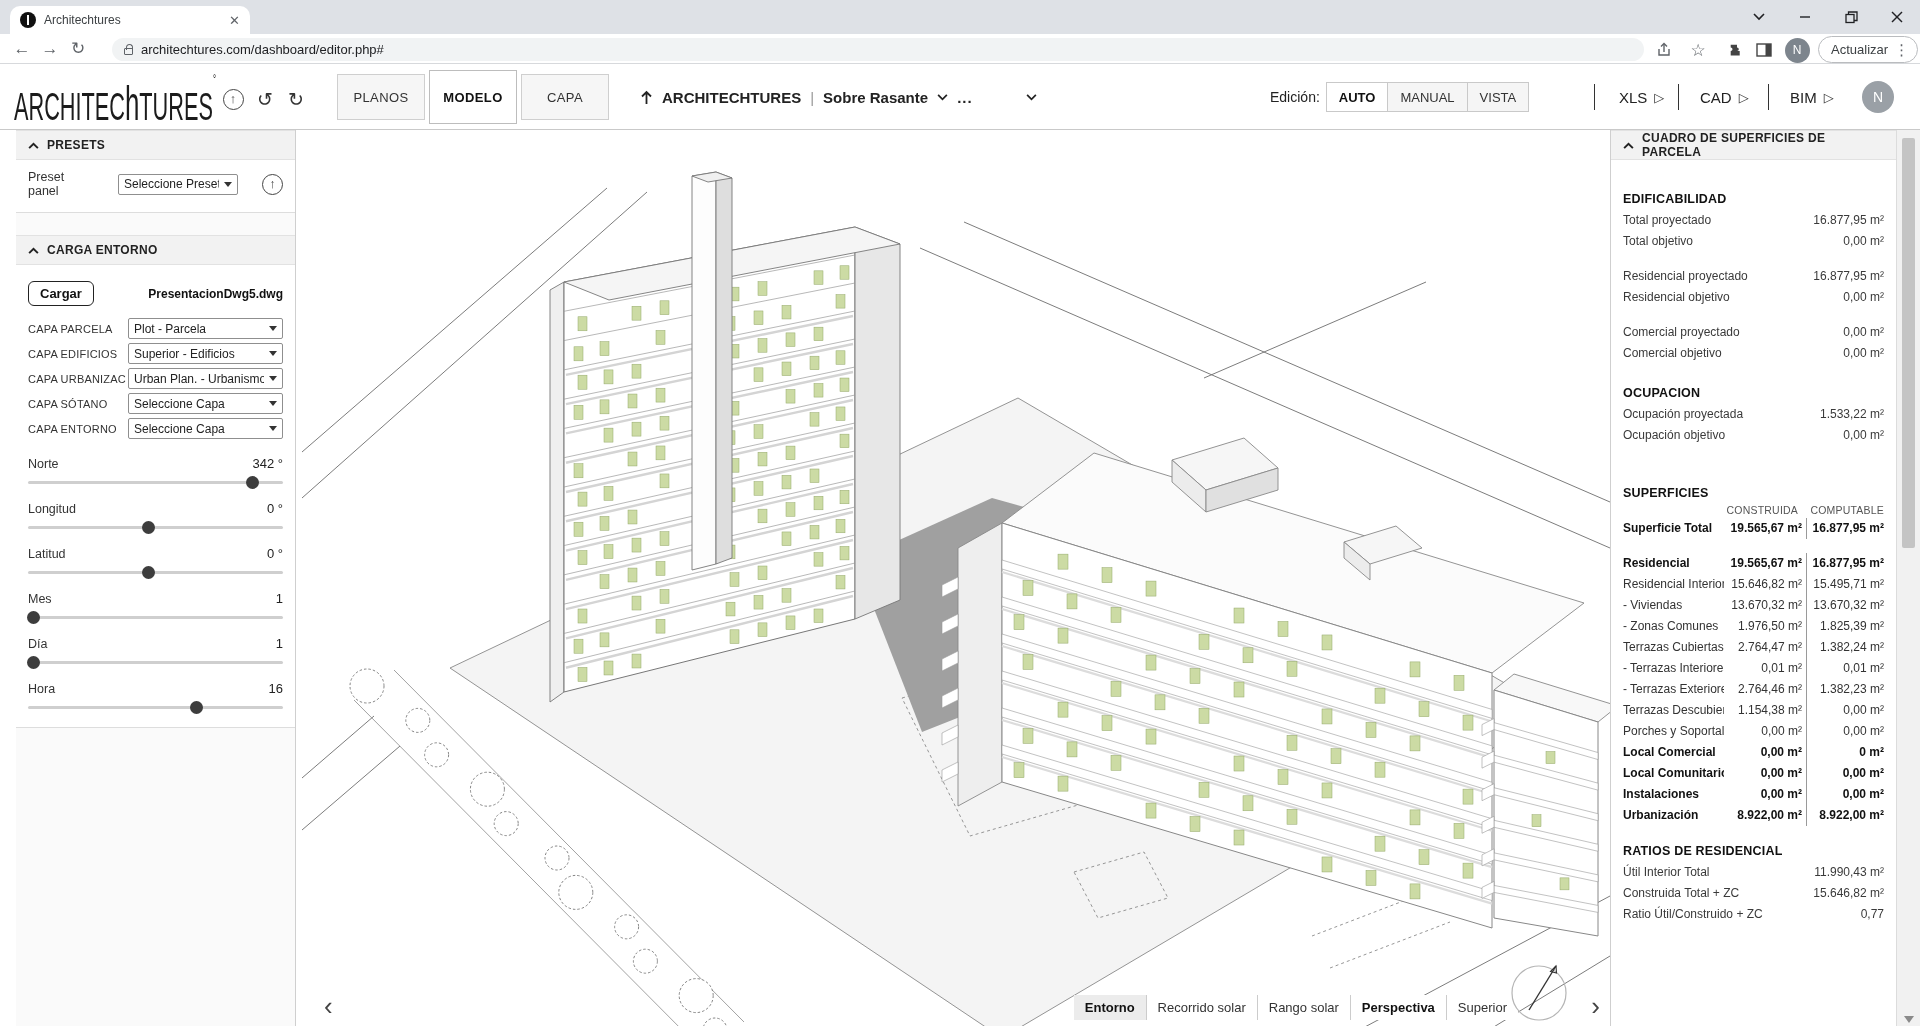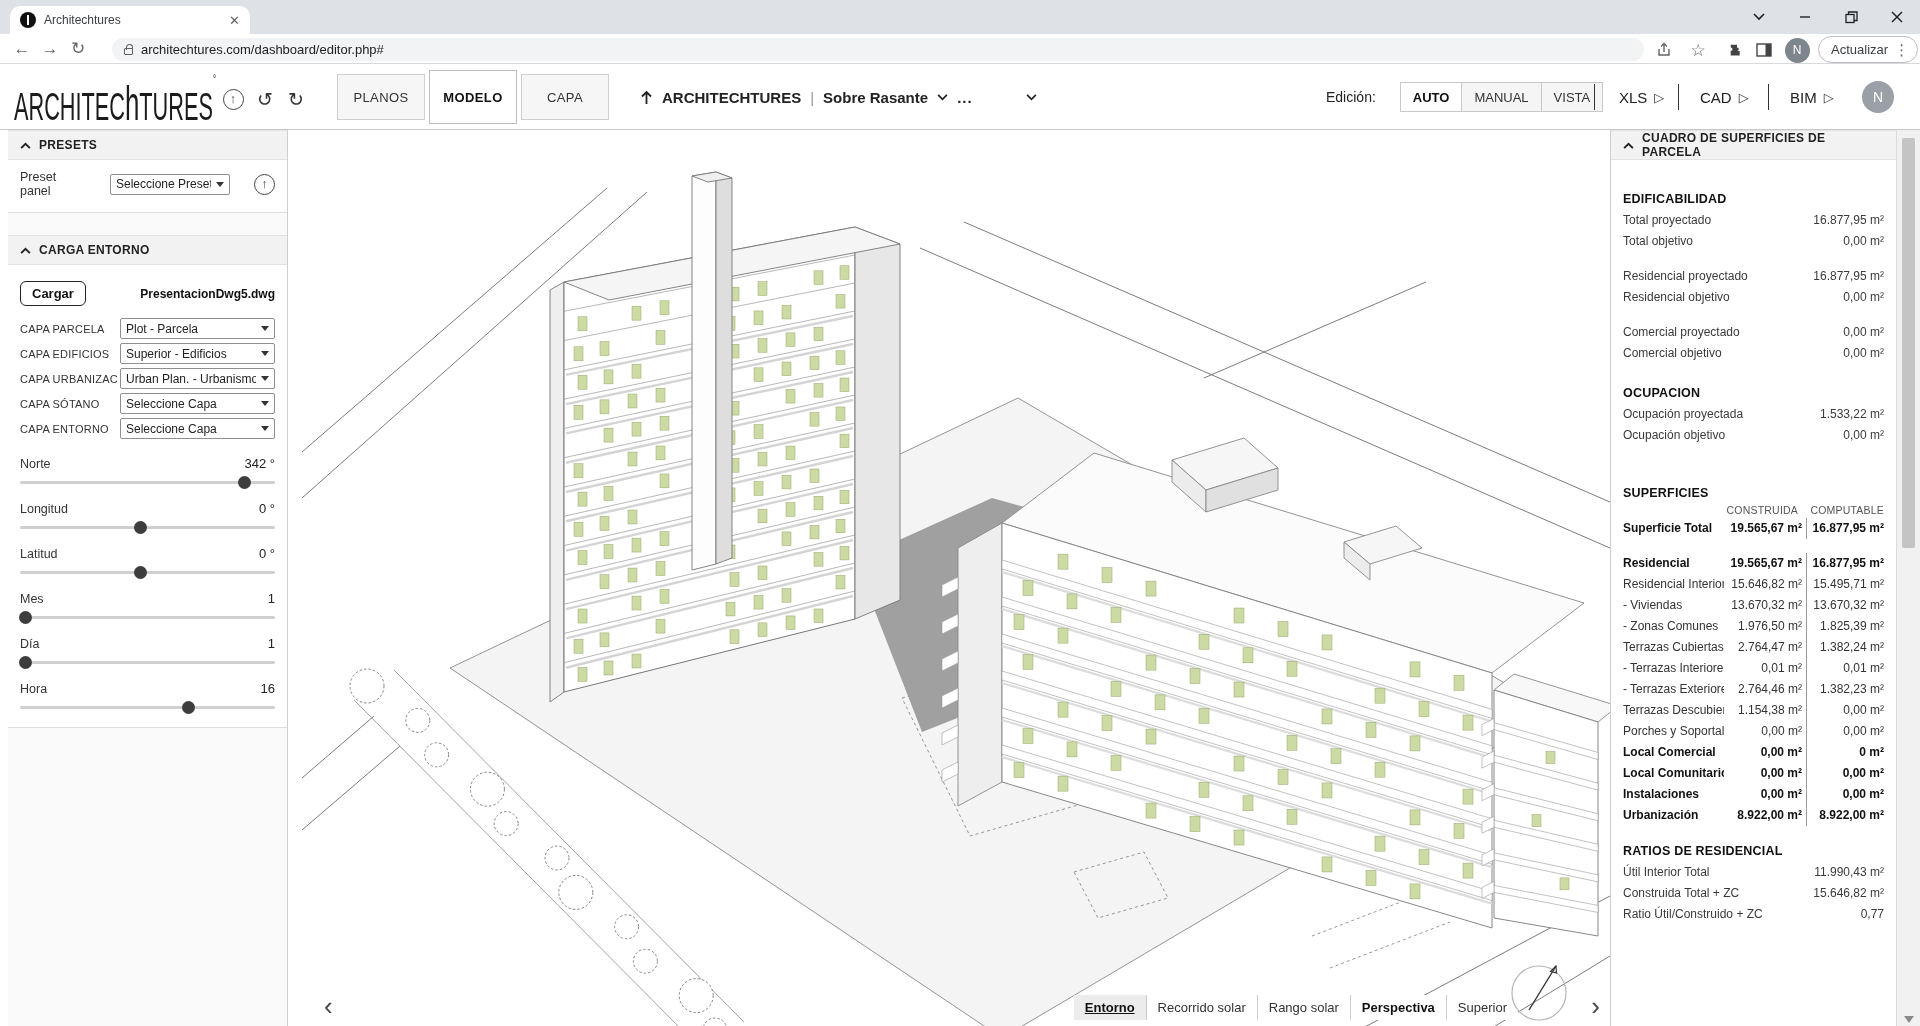--- a/index.html
+++ b/index.html
@@ -30,33 +30,33 @@
   #logo .reg { font-size:11px; vertical-align:28px; }
   .hdr-ico { position:absolute; top:24px; width:22px; height:22px; display:flex; align-items:center; justify-content:center; color:#333; font-size:19px; }
   .circ-up { width:21px; height:21px; border:1.6px solid #444; border-radius:50%; font-size:13px; line-height:18px; text-align:center; color:#444; }
   #mode-tabs { position:absolute; left:337px; top:0; height:66px; display:flex; align-items:center; gap:4px; }
   .mode-tab { width:88px; height:46px; background:#f6f6f6; border:1px solid #cfcfcf; display:flex; align-items:center; justify-content:center; font-size:13px; letter-spacing:.4px; color:#333; }
   .mode-tab.active { background:#fff; font-weight:bold; height:54px; border-color:#bdbdbd; color:#111; }
   #crumbs { position:absolute; left:640px; top:0; height:66px; display:flex; align-items:center; gap:9px; font-size:15px; color:#222; }
   .bold { font-weight:bold; }
   .sep { color:#999; }
   .chev { width:11px; height:7px; flex:none; }
-  #edit-group { position:absolute; left:1326px; top:0; height:66px; display:flex; align-items:center; gap:24px; }
+  #edit-group { position:absolute; left:1270px; top:0; height:66px; display:flex; align-items:center; gap:6px; }
   #edit-label { font-size:14px; color:#222; }
   .seg { display:flex; }
   .seg-btn { height:30px; padding:0 12px; display:flex; align-items:center; font-size:13px; color:#333; background:#f5f5f5; border:1px solid #c9c9c9; border-left:none; }
   .seg-btn:first-child { border-left:1px solid #c9c9c9; }
   .seg-btn.active { background:#fff; font-weight:bold; color:#111; }
   .vdiv { position:absolute; top:20px; width:1px; height:26px; background:#333; }
   .export-btn { position:absolute; top:22px; height:22px; display:flex; align-items:center; gap:7px; font-size:15px; color:#222; }
   .tri { font-size:13px; color:#333; }
   #app-avatar { position:absolute; left:1862px; top:17px; width:32px; height:32px; border-radius:50%; background:#9aa0a6; color:#fff; font-size:14px; display:flex; align-items:center; justify-content:center; }
 
   
-  #leftcol { position:absolute; left:8px; top:130px; width:280px; height:896px; background:#fafafa; border-right:1px solid #cfcfcf; }
+  #leftcol { position:absolute; left:16px; top:130px; width:280px; height:896px; background:#fafafa; border-right:1px solid #cfcfcf; }
   .panel { background:#fff; border-bottom:1px solid #ddd; }
   .panel-hdr { height:30px; background:#f2f2f2; border-top:1px solid #e2e2e2; border-bottom:1px solid #e2e2e2; display:flex; align-items:center; gap:8px; padding:0 12px; font-size:12px; font-weight:bold; color:#222; letter-spacing:.3px; }
   .panel-body { padding:10px 12px 14px; }
   .fld-label { font-size:12.5px; color:#333; }
   .sel { height:21px; background:#fff; border:1px solid #8f8f8f; display:flex; align-items:center; justify-content:space-between; padding:0 5px; font-size:12px; color:#222; border-radius:2px; }
   .sel .sv { white-space:nowrap; overflow:hidden; }
   .sel-chev { width:0; height:0; border-left:4px solid transparent; border-right:4px solid transparent; border-top:5px solid #333; flex:none; margin-left:5px; }
   #preset-row { display:flex; align-items:center; gap:24px; }
   #preset-row .fld-label { flex:1; }
   #cargar-row { display:flex; align-items:center; justify-content:space-between; margin:6px 0 12px; }
@@ -71,21 +71,21 @@
   .s-track { position:relative; height:3px; background:#cfcfcf; border-radius:2px; margin:10px 0 4px; }
   .s-thumb { position:absolute; top:-5px; width:13px; height:13px; border-radius:50%; background:#3d3d3d; margin-left:-6px; }
 
   
   #viewport { position:absolute; left:302px; top:130px; width:1308px; height:896px; background:#fff; overflow:hidden; }
   #scene { position:absolute; left:0; top:0; }
   .vchev { position:absolute; bottom:128px; font-size:26px; color:#444; line-height:20px; }
   #bottom-tabs { position:absolute; right:92px; bottom:6px; display:flex; align-items:center; background:#fff; }
   .vtab { padding:5px 11px; font-size:13px; color:#333; border-left:1px solid #ccc; white-space:nowrap; }
   .vtab:first-child { border-left:none; }
-  .vtab.chip { background:#ececec;text-decoration:underline; }
+  .vtab.chip { background:#ececec; }
   .vtab.bold { font-weight:bold; color:#111; }
   #compass { position:absolute; left:1204px; top:828px; }
 
   
   #rightcol { position:absolute; left:1610px; top:130px; width:286px; height:896px; background:#fff; border-left:1px solid #cfcfcf; }
   #rp-body { padding:8px 12px 0; }
   .sec-title { font-size:12.5px; font-weight:bold; color:#111; margin:14px 0 4px; letter-spacing:.2px; }
   .kv { display:flex; justify-content:space-between; font-size:12px; color:#3a3a3a; line-height:21px; }
   .kv .kv-v { white-space:nowrap; }
   .gap8 { height:14px; }

